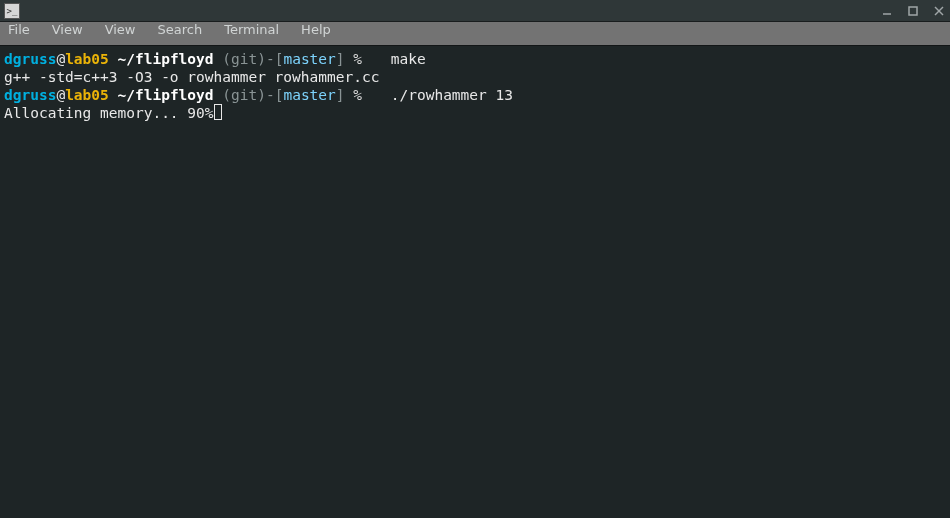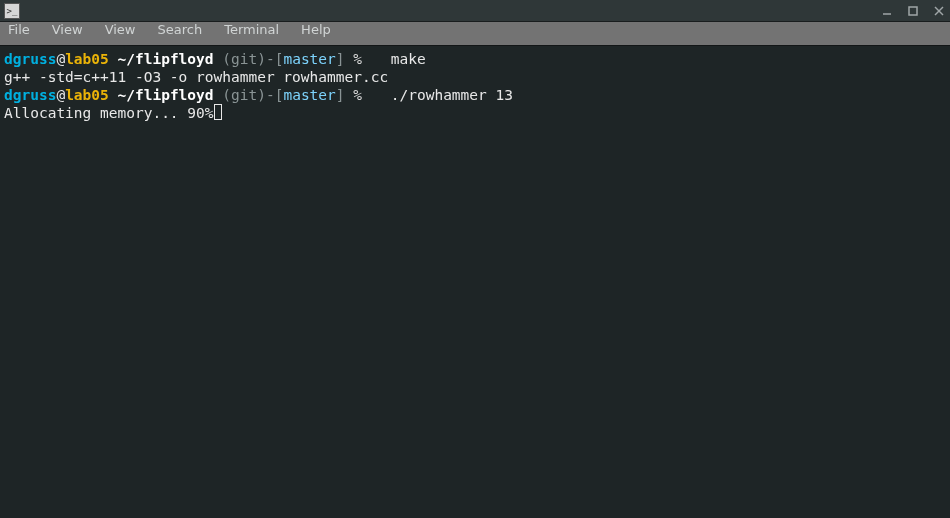--- a/index.html
+++ b/index.html
@@ -116,16 +116,16 @@
 <div class="menubar">
   <span class="menu-item">File</span>
   <span class="menu-item">View</span>
   <span class="menu-item">View</span>
   <span class="menu-item">Search</span>
   <span class="menu-item">Terminal</span>
   <span class="menu-item">Help</span>
 </div>
 
 <div class="terminal"><span class="user">dgruss</span><span class="at">@</span><span class="host">lab05</span> <span class="path">~/flipfloyd</span><span class="vcs"> (</span><span class="vcs">git</span><span class="vcs">)</span><span class="vcs">-</span><span class="bracket">[</span><span class="branch">master</span><span class="bracket">]</span> <span class="prompt-sym">%</span> <span class="cmd">make</span>
-<span class="out">g++ -std=c++11 -O3 -o rowhammer rowhammer.cc</span>
+<span class="out">g++ -std=c++3 -O3 -o rowhammer rowhammer.cc</span>
 <span class="user">dgruss</span><span class="at">@</span><span class="host">lab05</span> <span class="path">~/flipfloyd</span><span class="vcs"> (</span><span class="vcs">git</span><span class="vcs">)</span><span class="vcs">-</span><span class="bracket">[</span><span class="branch">master</span><span class="bracket">]</span> <span class="prompt-sym">%</span> <span class="cmd">./rowhammer 13</span>
 <span class="out">Allocating memory... 90%</span><span class="cursor-block"></span>
 </div>
 
 </body></html>

